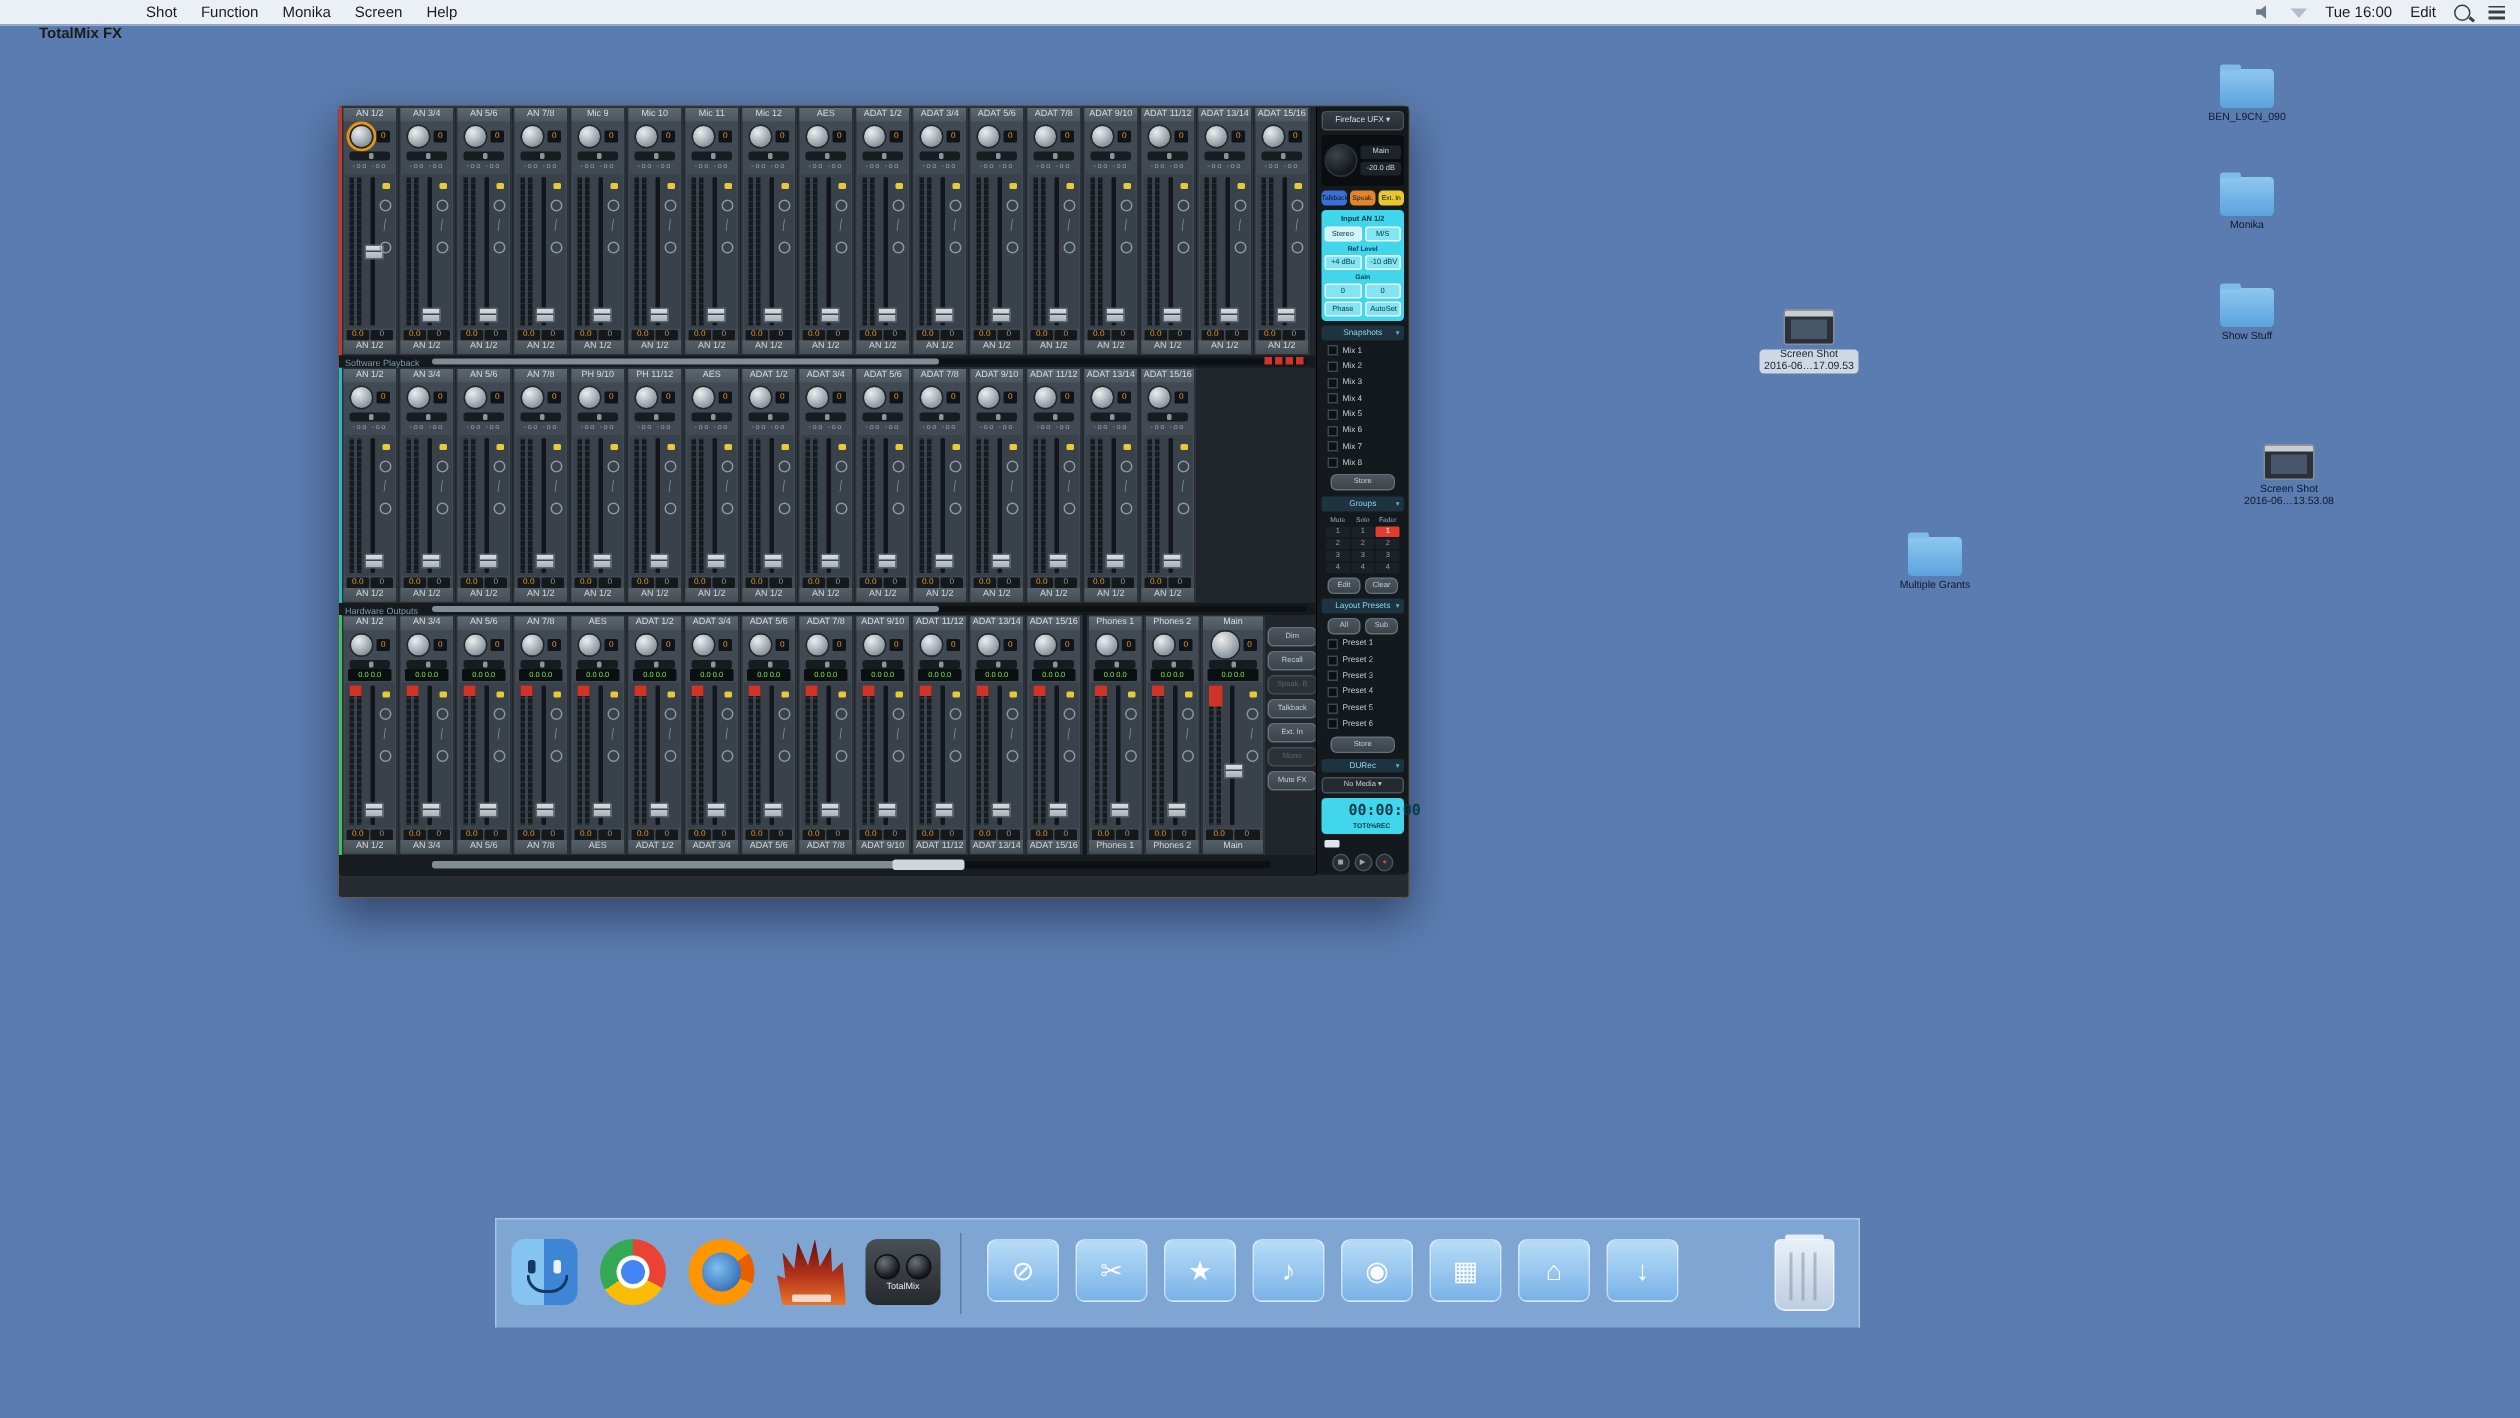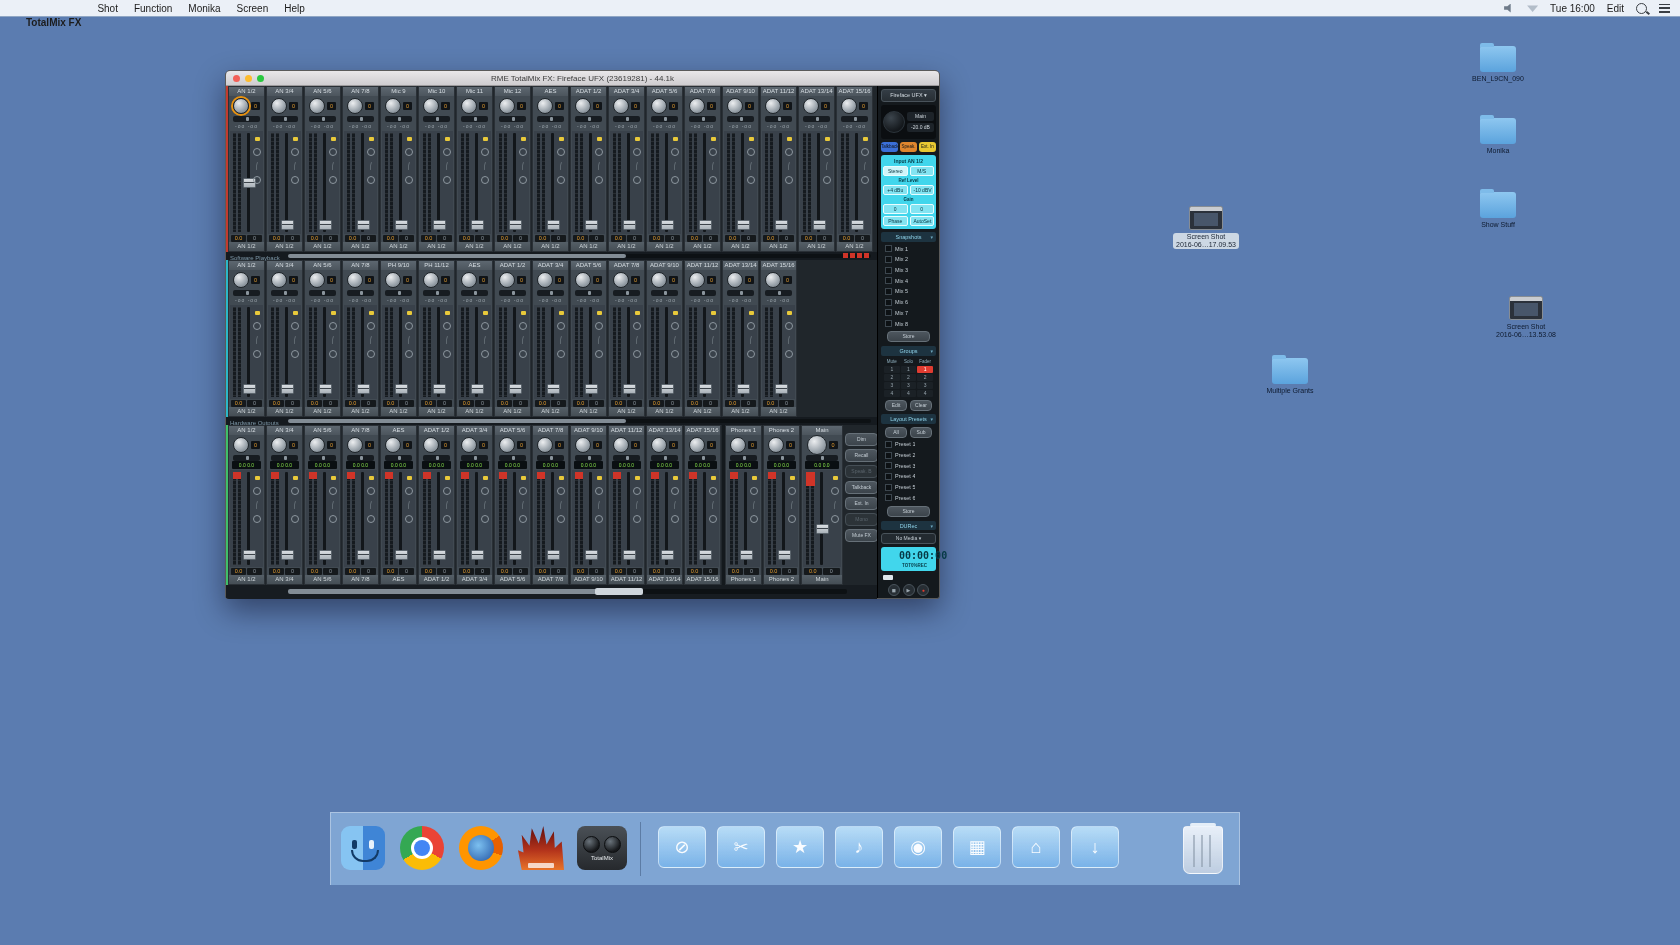--- a/index.html
+++ b/index.html
@@ -182,26 +182,20 @@
     <span class="search-ico"></span>
     <span class="nc-ico">
         <i></i>
         <i></i>
         <i></i>
       </span>
   </div>
 </div>
 
 <div id="win">
-  <div id="titlebar">
-    <span class="tl r"></span>
-    <span class="tl y"></span>
-    <span class="tl g"></span>
-    <span id="wtitle">RME TotalMix FX: Fireface UFX (23619281) - 44.1k</span>
-  </div>
   <div id="wbody">
     <div id="strips-area">
         <div class="mixrow" style="height: 166px;">
           <div class="edge" style="background: rgb(194, 58, 46);"></div>
           <div class="strip">
             <div class="plate top">AN 1/2</div>
             <div class="krow">
               <div class="knob sel"></div>
               <div class="kval">0</div>
             </div>

